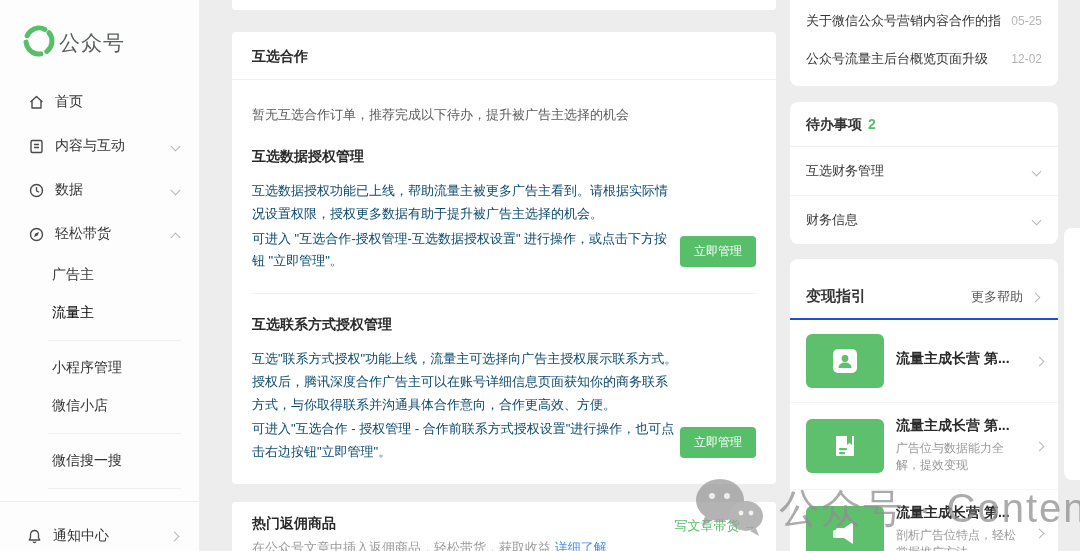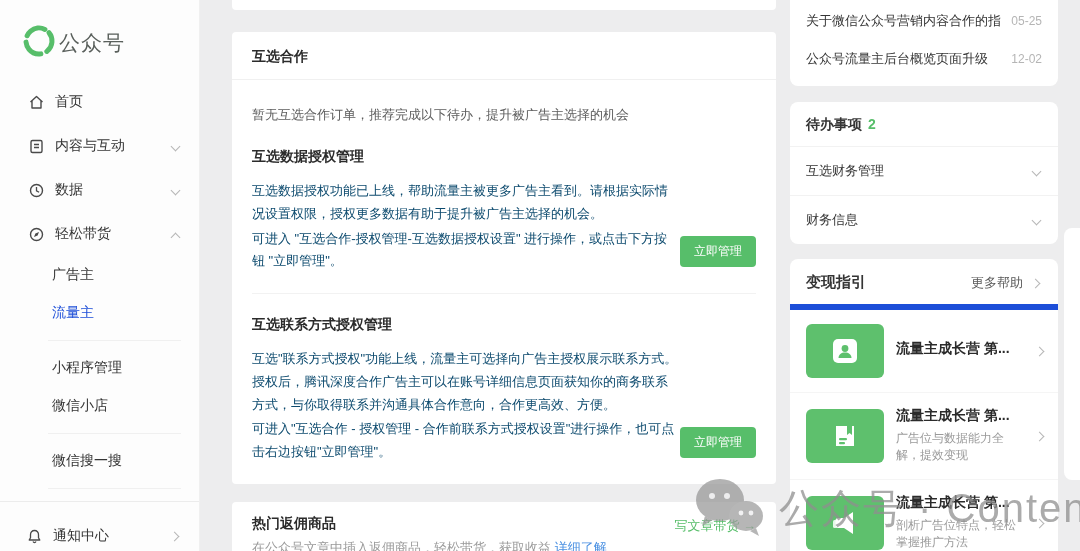--- a/index.html
+++ b/index.html
@@ -24,21 +24,21 @@
   .nav-item .nav-label { flex:1; }
   .chev { width:10px; height:10px; position:relative; }
   .chev:before {
     content:""; position:absolute; left:1px; top:2px;
     width:6px; height:6px; border-right:1.5px solid #b6b6b6; border-bottom:1.5px solid #b6b6b6;
   }
   .chev.down:before { transform:rotate(45deg); }
   .chev.up:before   { transform:rotate(225deg); top:5px; }
   .chev.right:before{ transform:rotate(-45deg); left:0; top:2px; }
   .sub-item { padding:10px 18px 10px 52px; font-size:14px; color:#353535; cursor:pointer; }
-  .sub-item.active { color:#1d4ed8; }
+  .sub-item.active { color:#000000; }
   .sub-divider { height:1px; background:#f0f0f0; margin:8px 18px 8px 48px; }
   .side-divider { height:1px; background:#ececec; margin:12px 0; }
   .bottom-item {
     display:flex; align-items:center; gap:10px;
     padding:13px 18px 13px 26px; font-size:14px; color:#353535; cursor:pointer;
   }
   .bottom-item .nav-label { flex:1; }
   
   .main-col { position:absolute; left:232px; top:0; width:544px; }
   .top-partial { height:10px; background:#fff; border-radius:0 0 4px 4px; }
@@ -74,21 +74,21 @@
   .news-row { display:flex; align-items:center; padding:10px 0; cursor:pointer; }
   .news-title { flex:1; font-size:13px; color:#353535; white-space:nowrap; overflow:hidden; }
   .news-date { font-size:12px; color:#b5b5b5; margin-left:10px; }
   .todo-card { background:#fff; border-radius:8px; margin-top:16px; }
   .todo-head { padding:14px 16px 12px; border-bottom:1px solid #f2f2f2; font-size:14px; font-weight:bold; }
   .todo-count { color:#57be6a; margin-left:6px; font-weight:bold; }
   .todo-row { display:flex; align-items:center; padding:15px 16px; font-size:13px; color:#353535; cursor:pointer; }
   .todo-row + .todo-row { border-top:1px solid #f2f2f2; }
   .todo-row .row-label { flex:1; }
   .guide-card { background:#fff; border-radius:8px; margin-top:15px; height:340px; }
-  .guide-head { display:flex; align-items:center; padding:14px 16px 12px; border-bottom:6px solid #1d4ed8; }
+  .guide-head { display:flex; align-items:center; padding:28px 16px 12px; border-bottom:2px solid #1d4ed8; }
   .guide-title { flex:1; font-size:15px; font-weight:bold; }
   .guide-more { font-size:13px; color:#595959; cursor:pointer; display:flex; align-items:center; gap:9px; }
   .course { display:flex; align-items:center; gap:12px; padding:14px 12px 14px 16px; cursor:pointer; border-bottom:1px solid #f5f5f5; }
   .course-icon { width:78px; height:54px; background:#5ec06d; border-radius:6px; flex-shrink:0; display:flex; align-items:center; justify-content:center; }
   .course-text { flex:1; min-width:0; }
   .course-title { font-size:14px; font-weight:bold; color:#2b2b2b; margin-bottom:5px; white-space:nowrap; overflow:hidden; }
   .course-desc { font-size:12px; color:#9a9a9a; line-height:1.45; }
   .course .chev { flex-shrink:0; }
   
   .scroll-strip { position:absolute; left:1064px; top:228px; width:16px; height:252px; background:#fff; border-radius:8px 0 0 8px; }

